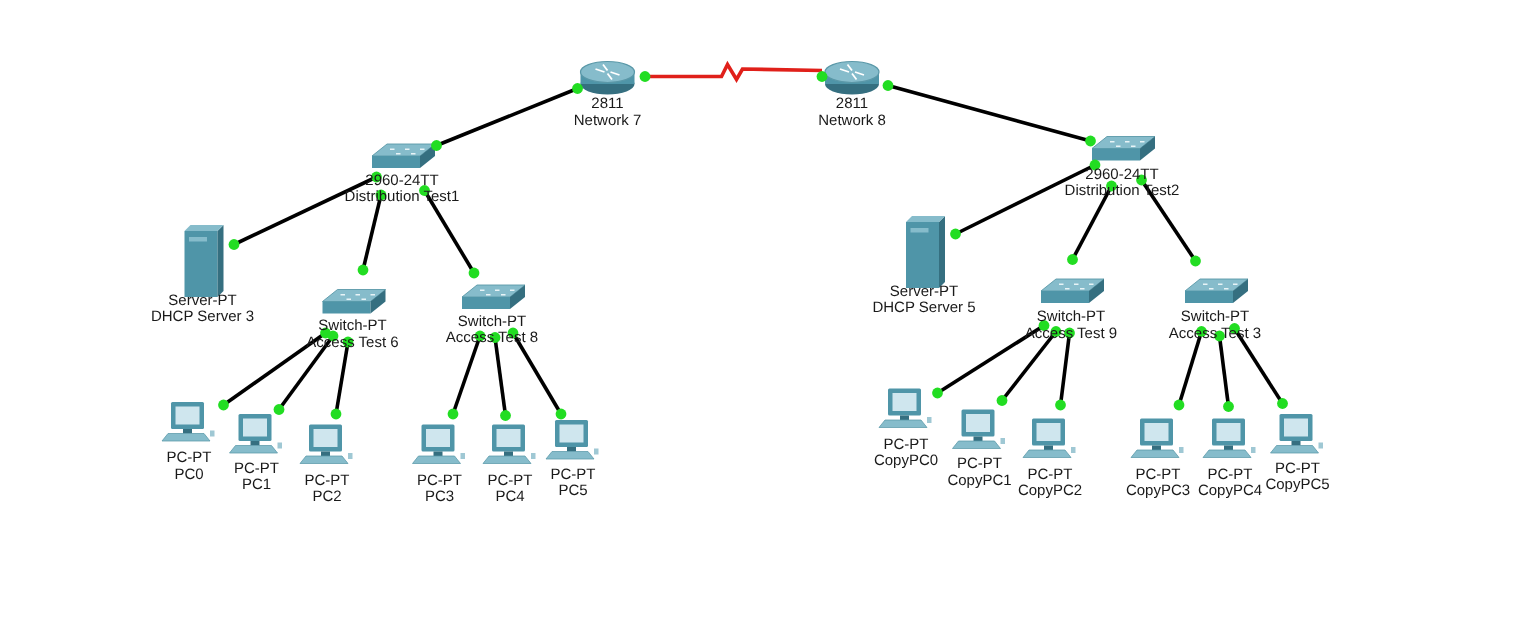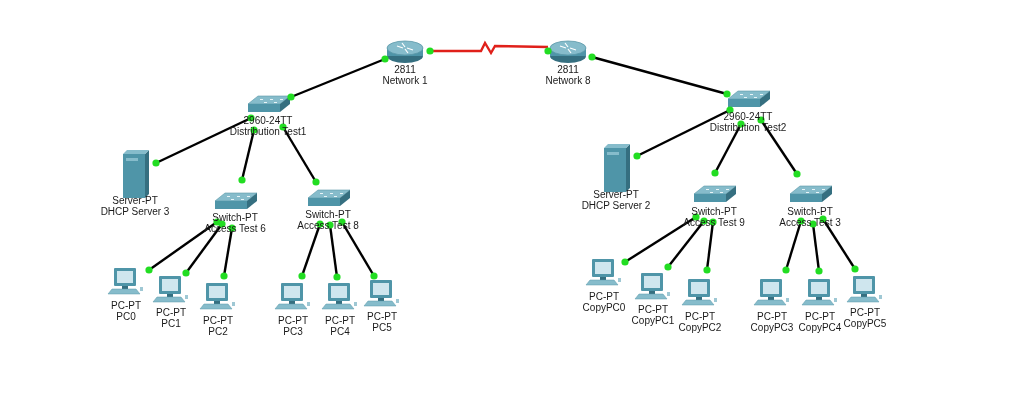--- a/index.html
+++ b/index.html
@@ -248,41 +248,41 @@
         <circle cx="786" cy="270" r="3.6" fill="#22dd22"></circle>
         <circle cx="813" cy="224" r="3.6" fill="#22dd22"></circle>
         <circle cx="819" cy="271" r="3.6" fill="#22dd22"></circle>
         <circle cx="823" cy="219" r="3.6" fill="#22dd22"></circle>
         <circle cx="855" cy="269" r="3.6" fill="#22dd22"></circle>
       </g>
   </svg>
   <div id="labels-layer">
       <div class="lbl" style="left: 405px; top: 64px;">
         <div>2811</div>
-        <div>Network 1</div>
+        <div>Network 7</div>
       </div>
       <div class="lbl" style="left: 568px; top: 64px;">
         <div>2811</div>
         <div>Network 8</div>
       </div>
       <div class="lbl" style="left: 268px; top: 115px;">
         <div>2960-24TT</div>
         <div>Distribution Test1</div>
       </div>
       <div class="lbl" style="left: 748px; top: 111px;">
         <div>2960-24TT</div>
         <div>Distribution Test2</div>
       </div>
       <div class="lbl" style="left: 135px; top: 195px;">
         <div>Server-PT</div>
         <div>DHCP Server 3</div>
       </div>
       <div class="lbl" style="left: 616px; top: 189px;">
         <div>Server-PT</div>
-        <div>DHCP Server 2</div>
+        <div>DHCP Server 5</div>
       </div>
       <div class="lbl" style="left: 235px; top: 212px;">
         <div>Switch-PT</div>
         <div>Access Test 6</div>
       </div>
       <div class="lbl" style="left: 328px; top: 209px;">
         <div>Switch-PT</div>
         <div>Access Test 8</div>
       </div>
       <div class="lbl" style="left: 714px; top: 206px;">

